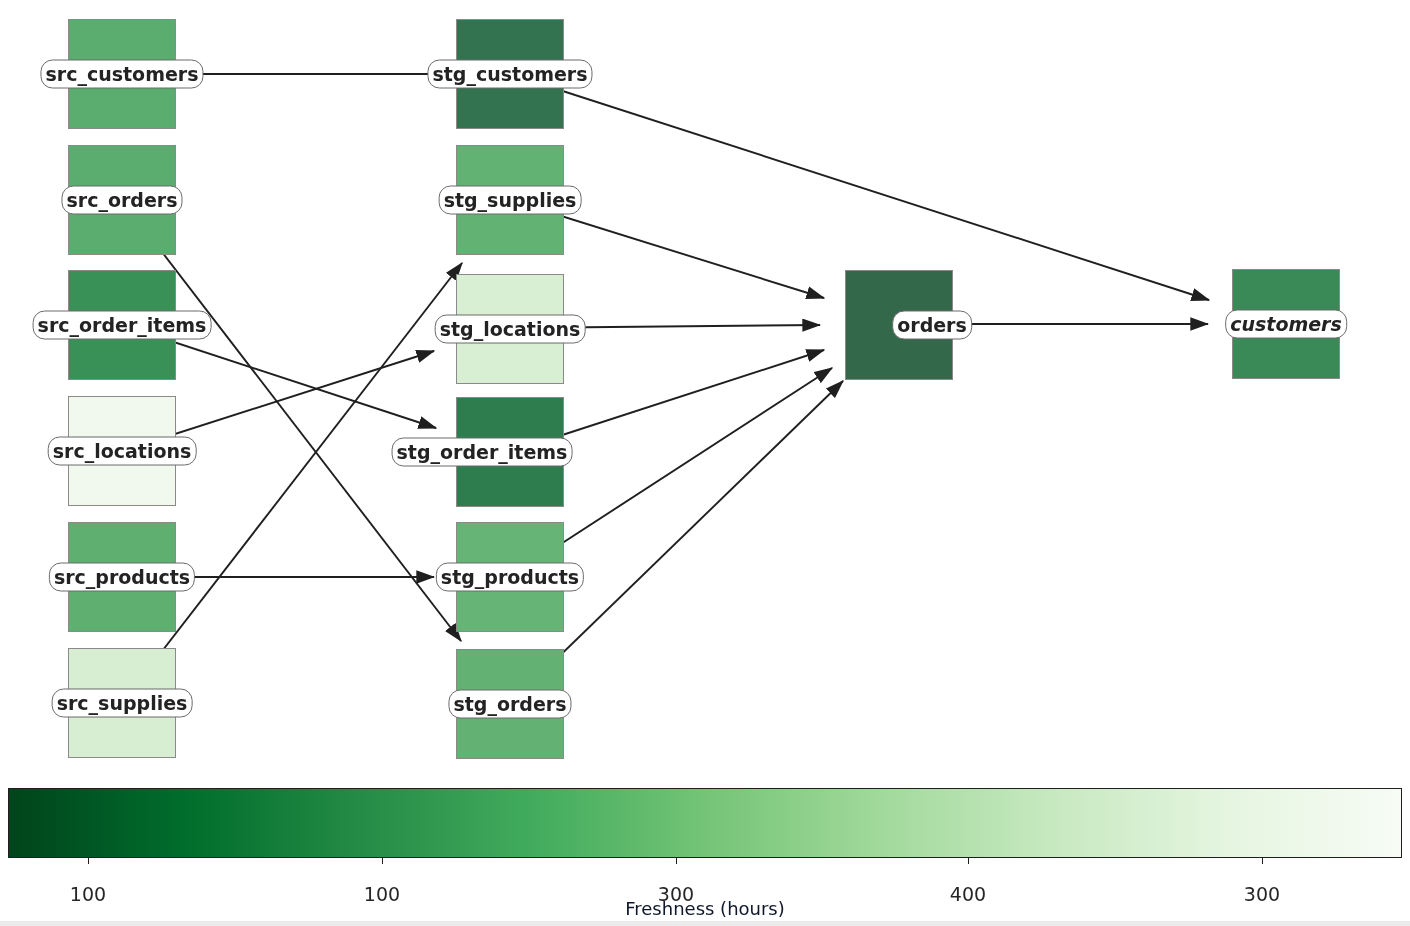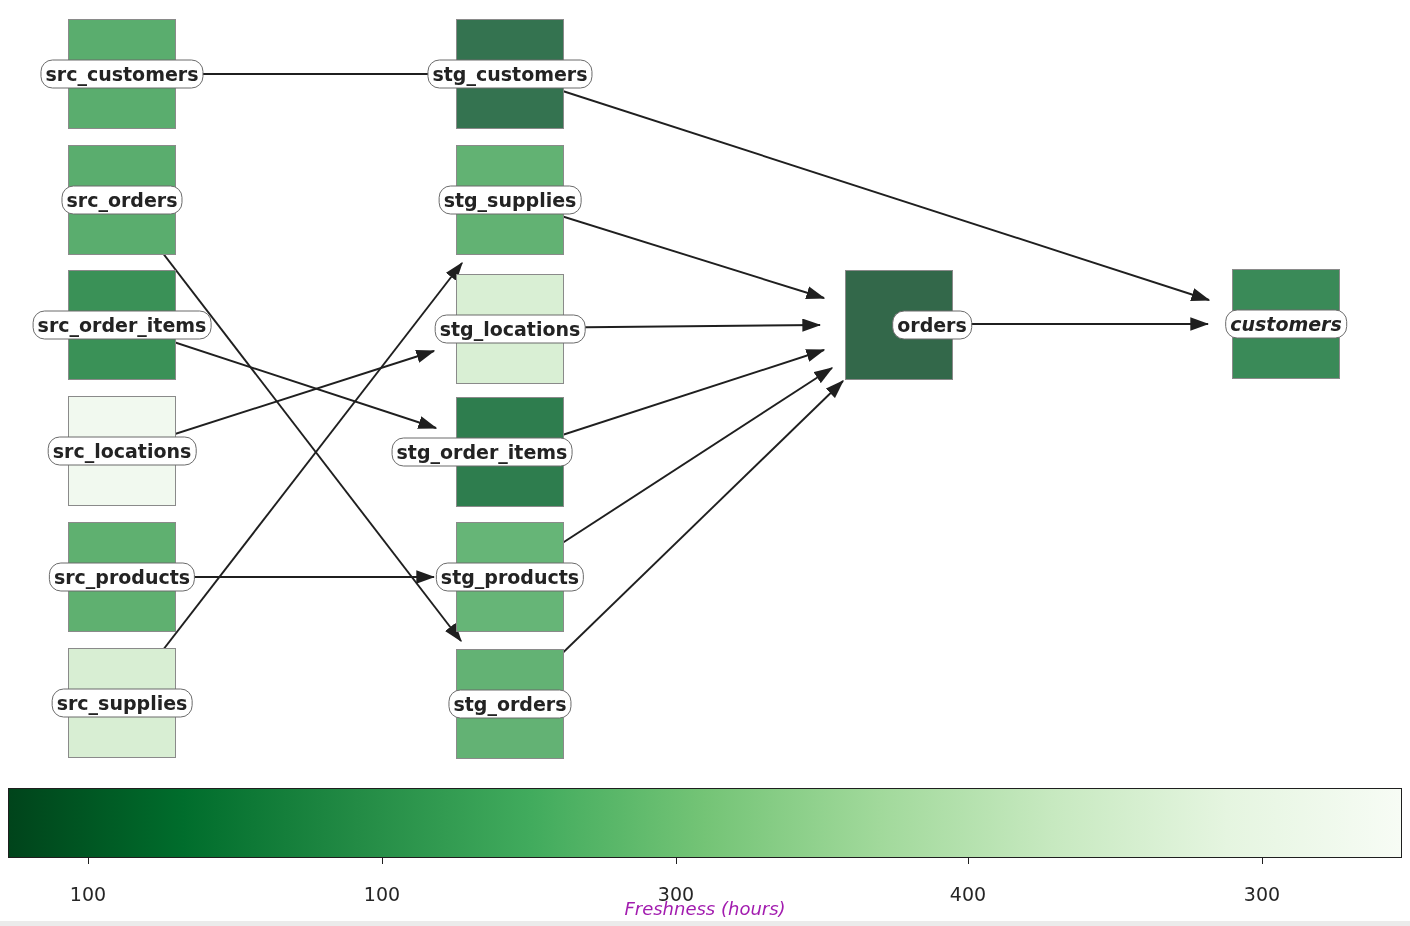--- a/index.html
+++ b/index.html
@@ -60,23 +60,22 @@
     font-size: 19px;
     color: #262626;
     white-space: nowrap;
     margin-top: 16px;
   }
   #cbar-axis-label {
     position: absolute;
     z-index: 2;
     transform: translateX(-50%);
     font-size: 18px;
-    color: #a21caf;
+    color: #0f172a;
     white-space: nowrap;
-    font-style: italic;
   }
   #bottom-strip {
     position: absolute;
     left: 0; bottom: 0;
     width: 100%; height: 5px;
     background: #ebebeb;
     z-index: 0;
   }
 </style>
 </head>

